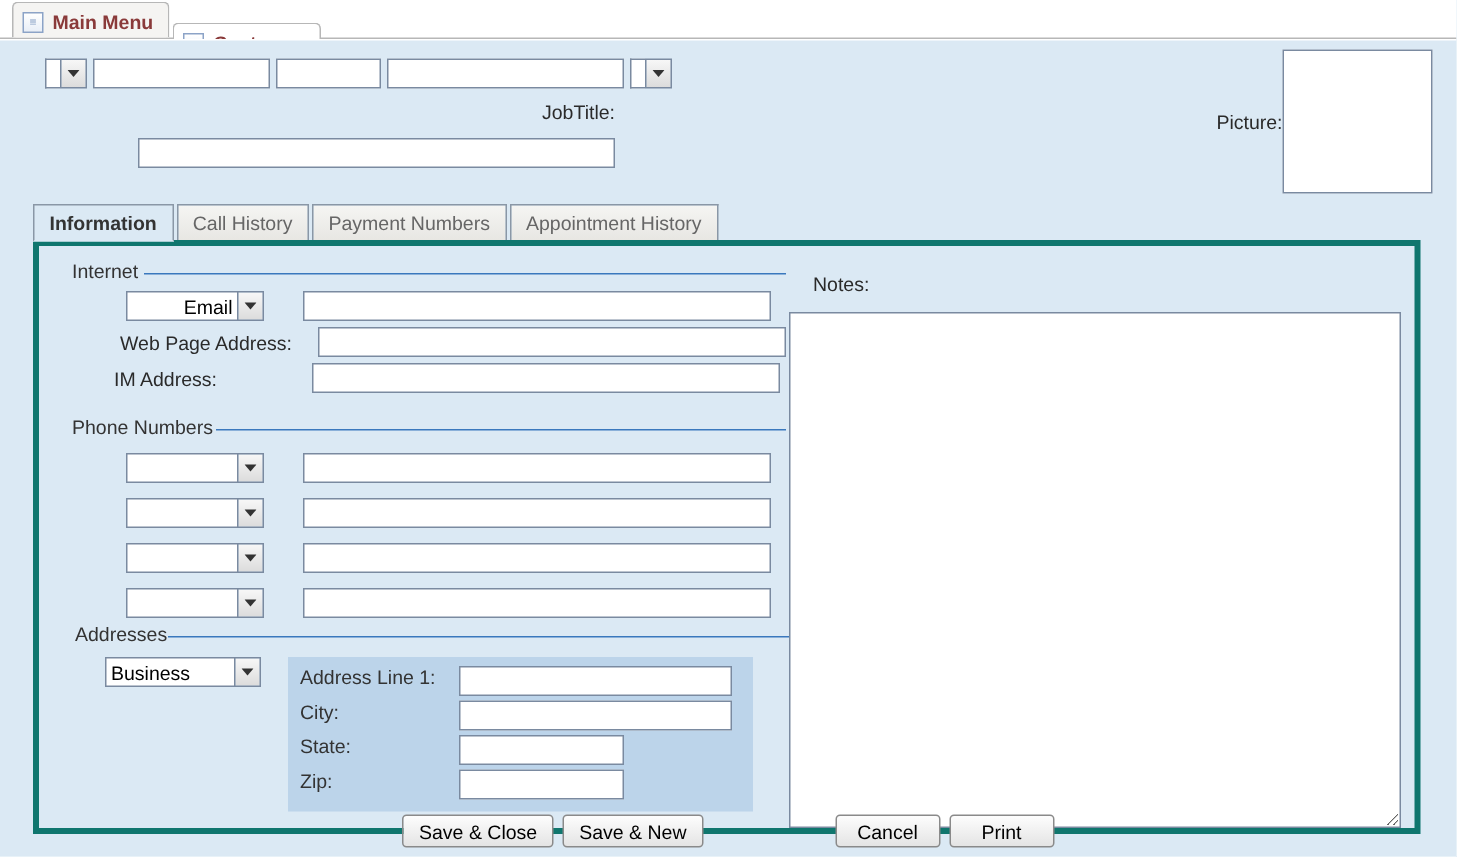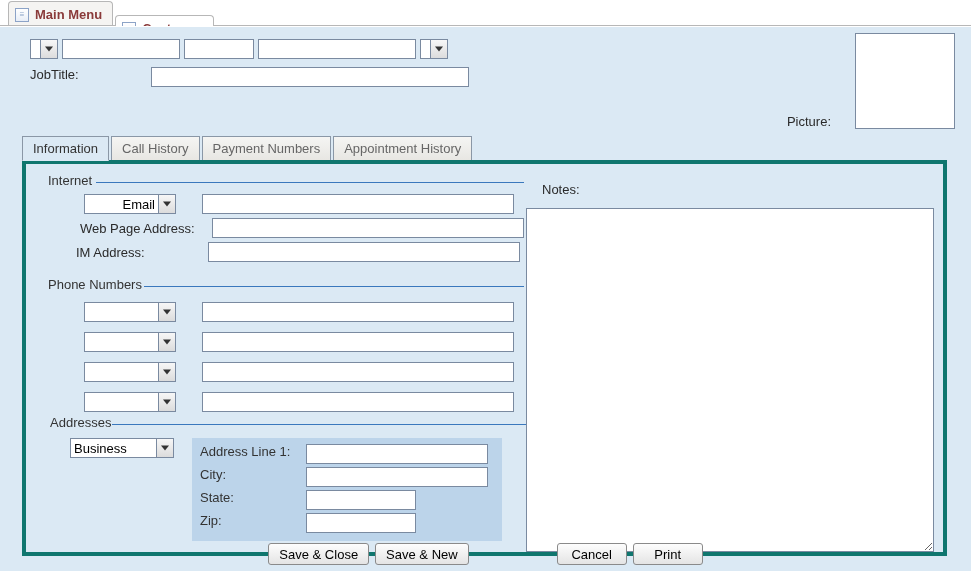--- a/index.html
+++ b/index.html
@@ -68,30 +68,31 @@
     align-items: flex-start;
   }
   .name-cluster {
     display: flex;
     gap: 4px;
   }
   .jobtitle-row {
     position: absolute;
     top: 40px; left: 30px;
     display: flex;
-    align-items: flex-start;
+    align-items: flex-end;
     gap: 10px;
+    flex-direction: column;
   }
   .picture-block {
     position: absolute;
     top: 6px;
     right: 16px;
     display: flex;
-    align-items: flex-end;
-    gap: 24px;
+    align-items: center;
+    gap: 0;
   }
   .picture-box {
     width: 100px; height: 96px;
     background: #fff;
     border: 1px solid #7a8aa0;
   }
   .label { color: #2a2a2a; }
 
   
   .txt {
@@ -136,21 +137,21 @@
     background: linear-gradient(#f5f5f3,#e7e6e2);
     color: #666;
     cursor: pointer;
     position: relative;
     top: 1px;
     margin-right: 2px;
   }
   .tab.active {
     background: #dbe9f4;
     color: #333;
-    font-weight: 400;
+    font-weight: 700;
     border-bottom: 1px solid #dbe9f4;
     z-index: 2;
   }
   .tab-page {
     border: 4px solid #0f766e;
     height: 396px;
     position: relative;
     background: #dbe9f4;
   }
 

